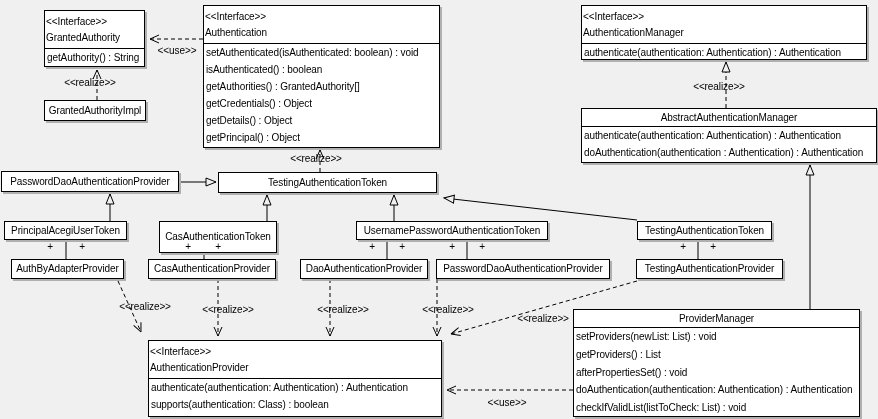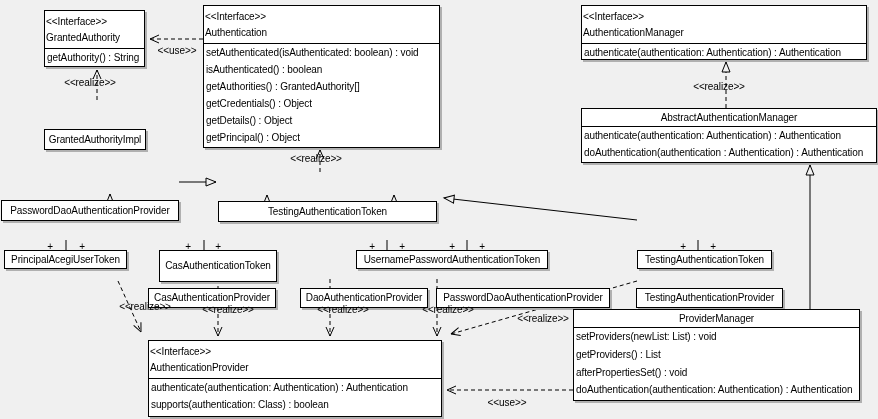--- a/index.html
+++ b/index.html
@@ -7,21 +7,21 @@
          font-family:"Liberation Sans","DejaVu Sans",sans-serif;font-size:10px;color:#000;letter-spacing:-0.1px;}
   #edges{position:absolute;left:0;top:0;}
   .box{position:absolute;background:#fff;border:1px solid #000;box-shadow:2px 2px 0 #b0b0b0;
        box-sizing:border-box;overflow:hidden;}
   .hdr{text-align:left;padding:3px 1px 2px;}
   .stereo{line-height:16px;white-space:nowrap;}
   .cname{line-height:16px;white-space:nowrap;}
   .methods{border-top:1px solid #000;}
   .m{line-height:17px;padding:0 2px;white-space:nowrap;}
   .tall .m{line-height:17.8px;}
-  .single{display:flex;align-items:center;justify-content:center;text-align:left;white-space:nowrap;margin-top:29px;}
+  .single{display:flex;align-items:center;justify-content:center;text-align:left;white-space:nowrap;}
   .trow{text-align:center;line-height:17px;border-bottom:1px solid #000;white-space:nowrap;}
   .it{}
   .elabel{position:absolute;transform:translateX(-50%);white-space:nowrap;line-height:12px;}
   .plus{position:absolute;transform:translateX(-50%);line-height:10px;}
 </style>
 </head>
 <body>
 
 <div id="stage">
 
@@ -124,20 +124,23 @@
   <div class="box single" style="left:159px;top:221px;width:118px;height:32px">
     <span class="cname">CasAuthenticationToken</span>
   </div>
   <div class="box single" style="left:356px;top:221px;width:192px;height:19px">
     <span class="cname">UsernamePasswordAuthenticationToken</span>
   </div>
   <div class="box single" style="left:637px;top:221px;width:135px;height:19px">
     <span class="cname">TestingAuthenticationToken</span>
   </div>
 
+  <div class="box single" style="left:11px;top:259px;width:113px;height:20px">
+    <span class="cname">AuthByAdapterProvider</span>
+  </div>
   <div class="box single" style="left:148px;top:259px;width:128px;height:20px">
     <span class="cname">CasAuthenticationProvider</span>
   </div>
   <div class="box single" style="left:300px;top:259px;width:128px;height:20px">
     <span class="cname">DaoAuthenticationProvider</span>
   </div>
   <div class="box single" style="left:436px;top:259px;width:174px;height:20px">
     <span class="cname">PasswordDaoAuthenticationProvider</span>
   </div>
   <div class="box single" style="left:636px;top:259px;width:147px;height:20px">
@@ -148,21 +151,21 @@
     <div class="hdr">
       <div class="stereo">&lt;&lt;Interface&gt;&gt;</div>
       <div class="cname">AuthenticationProvider</div>
     </div>
     <div class="methods">
       <div class="m">authenticate(authentication: Authentication) : Authentication</div>
       <div class="m">supports(authentication: Class) : boolean</div>
     </div>
   </div>
 
-  <div class="box tall" style="left:573px;top:309px;width:287px;height:92px">
+  <div class="box tall" style="left:573px;top:309px;width:287px;height:108px">
     <div class="trow">ProviderManager</div>
     <div>
       <div class="m">setProviders(newList: List) : void</div>
       <div class="m">getProviders() : List</div>
       <div class="m">afterPropertiesSet() : void</div>
       <div class="m">doAuthentication(authentication: Authentication) : Authentication</div>
       <div class="m">checkIfValidList(listToCheck: List) : void</div>
     </div>
   </div>
 

